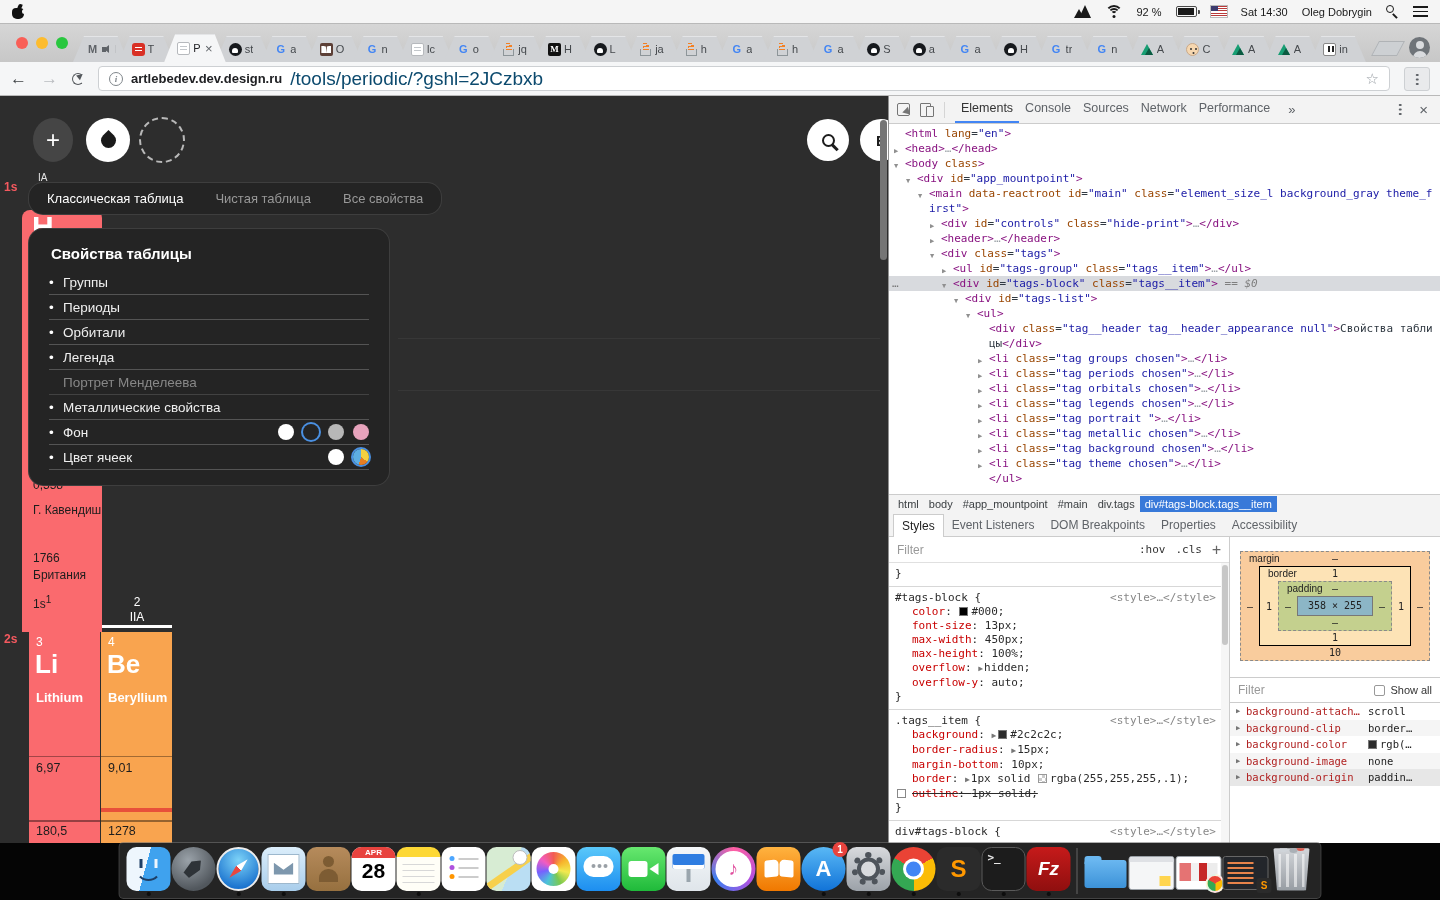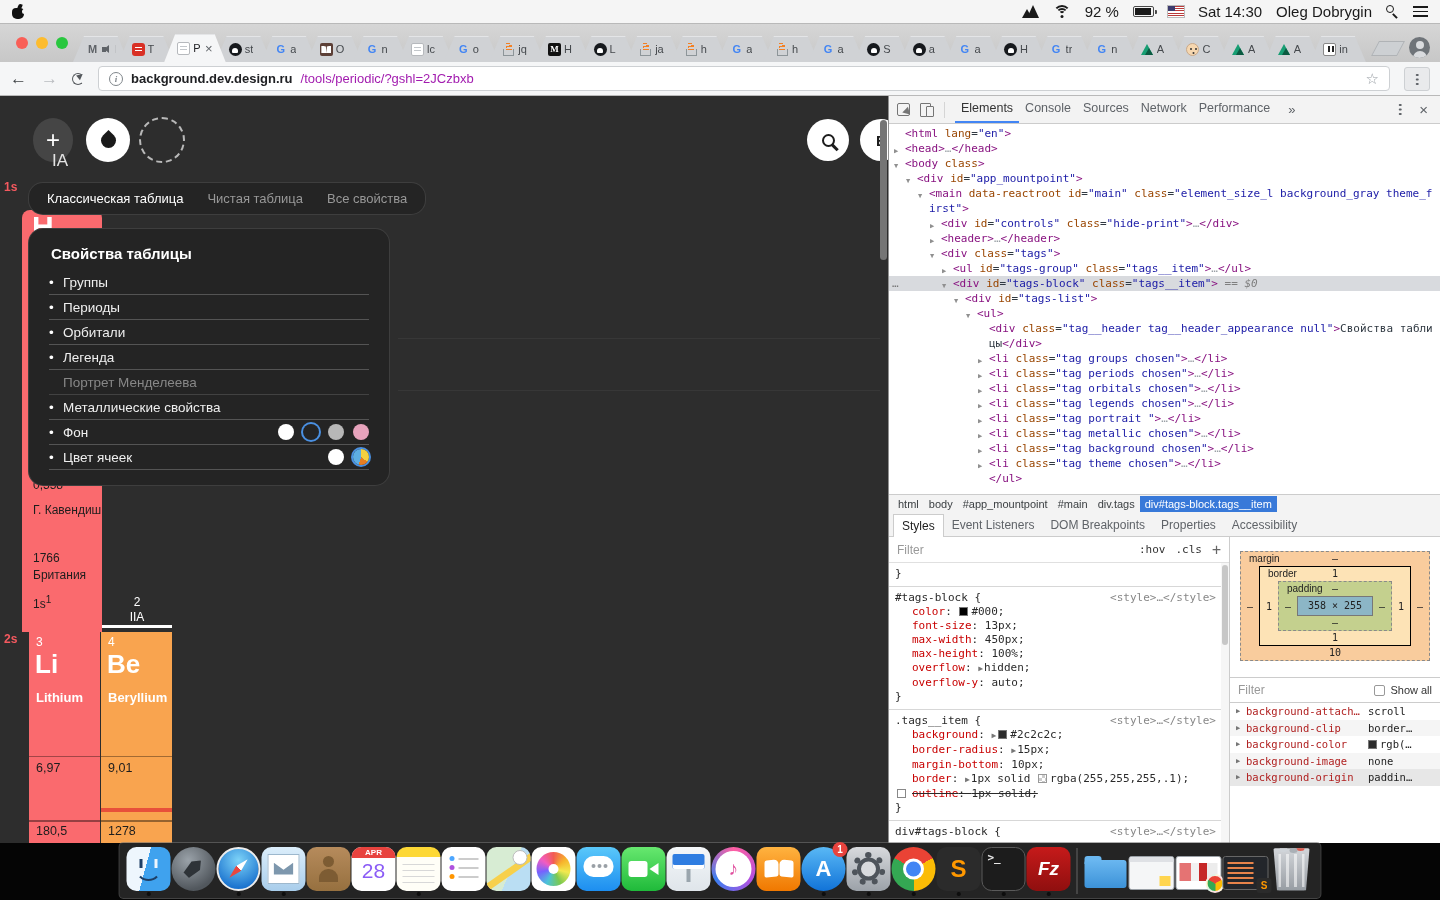--- a/index.html
+++ b/index.html
@@ -4,21 +4,21 @@
 <style>
   *{margin:0;padding:0;box-sizing:border-box}
   html,body{width:1440px;height:900px;overflow:hidden;background:#050505;font-family:"Liberation Sans",sans-serif;-webkit-font-smoothing:antialiased}
   .win{position:absolute;left:0;top:0;width:1440px;height:843px}
 
   
   #menubar{position:absolute;left:0;top:0;width:100%;height:24px;background:#f5f5f5;border-bottom:1px solid #b9b9b9;display:flex;align-items:center;padding:0 12px;font-size:13px;color:#1a1a1a;z-index:50}
   .mb-item{padding:0 10px;line-height:24px}
   .mb-item.bold{font-weight:bold}
   #mb-right{margin-left:auto;display:flex;align-items:center;gap:14px}
-  #mb-right .txt{font-size:15px}
+  #mb-right .txt{font-size:11px}
   .apple{width:14px;height:16px;position:relative;margin-right:4px}
   .apple .a-body{position:absolute;left:0;top:4px;width:12px;height:11px;background:#111;border-radius:4px 4px 5px 5px}
   .apple .a-bite{position:absolute;right:-1px;top:5px;width:5px;height:5px;border-radius:50%;background:#f5f5f5}
   .apple .a-leaf{position:absolute;left:6px;top:0;width:4px;height:5px;background:#111;border-radius:60% 0 60% 0;transform:rotate(20deg)}
   .mtn{width:17px;height:13px;position:relative}
   .mtn i{position:absolute;bottom:0}
   .mtn .m1{left:0;border-left:5px solid transparent;border-right:5px solid transparent;border-bottom:9px solid #1a1a1a}
   .mtn .m2{left:5px;border-left:6px solid transparent;border-right:6px solid transparent;border-bottom:13px solid #1a1a1a}
   .wifi{width:18px;height:13px;position:relative;overflow:hidden}
   .wifi i{position:absolute;left:50%;transform:translateX(-50%);border:2px solid transparent;border-top-color:#1a1a1a;border-radius:50%}
@@ -76,47 +76,47 @@
 
   
   #toolbar{position:absolute;left:0;top:62px;width:100%;height:34px;background:#f5f6f7;border-bottom:1px solid #b9b9b9;display:flex;align-items:center;gap:14px;padding:0 10px;z-index:39}
   .nav{font-size:17px;line-height:1}
   .nav.back{color:#3e4245}.nav.fwd{color:#b9bcc0}
   .reload{width:12px;height:12px;border:1.7px solid #55595d;border-radius:50%;border-right-color:transparent;position:relative}
   .reload:after{content:"";position:absolute;right:-3px;top:-2px;border:3px solid transparent;border-left:6px solid #55595d;transform:rotate(-40deg)}
   #urlbox{flex:1 1 auto;height:25px;background:#fff;border:1px solid #cdd0d3;border-radius:4px;display:flex;align-items:center;gap:8px;padding:0 10px;min-width:0}
   .info-i{width:14px;height:14px;border:1px solid #80868b;border-radius:50%;color:#80868b;text-align:center;font:italic bold 9px/12px "Liberation Serif",serif;flex:none}
   .url-host{font-size:13px;color:#202124;font-weight:bold}
-  .url-path{font-size:13px;color:#a21caf}
+  .url-path{font-size:19px;color:#0c4a6e}
   .star{margin-left:auto;font-size:15px;color:#9aa0a6}
   .menu-btn{flex:none;width:26px;height:24px;background:#e9eaec;border:1px solid #cdd0d3;border-radius:3px;position:relative}
   .menu-btn:after{content:"";position:absolute;left:50%;top:6px;width:2.5px;height:2.5px;border-radius:50%;background:#5f6368;box-shadow:0 4.5px 0 #5f6368,0 9px 0 #5f6368;transform:translateX(-50%)}
 
   
   #page{position:absolute;left:0;top:96px;width:888px;height:747px;background:#2d2d2d;overflow:hidden}
   .pg-title{position:absolute;left:0;right:0;top:2px;text-align:center;color:#fff;font-size:46px;font-weight:800;letter-spacing:1px}
   .cbtn{position:absolute;border-radius:50%;display:flex;align-items:center;justify-content:center}
   #btn-plus{left:33px;top:22px;width:40px;height:44px;background:#454545;color:#fff;font-size:24px;font-weight:300}
-  #lbl-ia{position:absolute;left:38px;top:55px;width:30px;text-align:right;color:#e3e3e3;font-size:17px}
+  #lbl-ia{position:absolute;left:38px;top:76px;width:30px;text-align:left;color:#e3e3e3;font-size:10px}
   #btn-drop{left:86px;top:22px;width:44px;height:44px;background:#fff}
   .drop{width:15px;height:15px;background:#1a1a1a;border-radius:0 50% 50% 50%;transform:rotate(45deg)}
   #btn-wavy{left:139px;top:21px;width:46px;height:46px;border:2px dashed #b9b9b9}
   #btn-search{left:807px;top:23px;width:42px;height:42px;background:#fff}
   .mag{width:13px;height:13px;border:2.6px solid #1d1d1d;border-radius:50%;position:relative}
   .mag:after{content:"";position:absolute;right:-6px;bottom:-4px;width:8px;height:2.6px;background:#1d1d1d;transform:rotate(45deg)}
   #btn-e{left:860px;top:23px;width:42px;height:42px;background:#fff;color:#1d1d1d;font-weight:bold;font-size:15px}
   #pg-scroll{position:absolute;right:1px;top:24px;width:7px;height:140px;background:#757575;border-radius:4px}
   .period-lbl{position:absolute;left:4px;color:#f4595f;font-size:12px;font-weight:bold}
   #lbl-1s{top:84px}
   #lbl-2s{top:536px}
   .gline{position:absolute;left:398px;width:482px;height:1px;background:rgba(255,255,255,.05)}
   #h-cell{position:absolute;left:22px;top:114px;width:80px;height:422px;background:#fa6a6e;border-radius:8px 8px 0 0;z-index:1;color:#1d1d1d}
   #h-cell .sym{position:absolute;left:10px;top:0;color:#fff;font-size:30px;font-weight:800}
   .h-data{position:absolute;left:11px;font-size:12px;white-space:nowrap}
-  .vt-panel{position:absolute;left:28px;top:86px;height:33px;background:#242424;border:1px solid rgba(255,255,255,.12);border-radius:15px;display:flex;align-items:center;gap:24px;padding:0 18px;z-index:3}
+  .vt-panel{position:absolute;left:28px;top:86px;height:33px;background:#242424;border:1px solid rgba(255,255,255,.12);border-radius:15px;display:flex;align-items:center;gap:32px;padding:0 18px;z-index:3}
   .vt{font-size:13px;color:#989898;white-space:nowrap}
   .vt.active{color:#fff}
   #props-panel{position:absolute;left:28px;top:132px;width:362px;height:258px;background:#242424;border:1px solid rgba(255,255,255,.12);border-radius:15px;z-index:3;padding:16px 20px 10px}
   #props-title{color:#fff;font-size:15px;font-weight:bold;margin:0 0 8px 2px}
   .pi{position:relative;display:flex;align-items:center;height:25px;border-bottom:1px solid rgba(255,255,255,.22);color:#efefef;font-size:13.5px}
   .pi .blt{width:14px;color:#fff}
   .pi.muted{color:#878787;border-bottom-color:rgba(255,255,255,.14)}
   .pi.muted .lab{padding-left:14px}
   .sw-wrap{margin-left:auto;display:flex;gap:9px;align-items:center}
   .swatch{width:16px;height:16px;border-radius:50%}
@@ -217,21 +217,21 @@
   .dk-safari{border-radius:50%;background:radial-gradient(circle at 50% 28%,#7dd3f8,#1c74cf 78%);border:2px solid #ececec}
   .dk-safari:after{content:"";position:absolute;left:50%;top:50%;width:26px;height:7px;margin:-3.5px 0 0 -13px;background:linear-gradient(90deg,#e8473f 50%,#fff 50%);clip-path:polygon(0 50%,50% 0,100% 50%,50% 100%);transform:rotate(-45deg)}
   .dk-mail{background:linear-gradient(#dceefb,#a8cdeb)}
   .dk-mail:before{content:"";position:absolute;inset:7px 6px;background:#fff;border:1px solid #9db8cd}
   .dk-mail:after{content:"";position:absolute;left:12px;top:16px;width:20px;height:12px;background:#7d97ad;clip-path:polygon(0 0,50% 60%,100% 0,100% 100%,0 100%)}
   .dk-contacts{background:linear-gradient(#b68b5c,#96703f)}
   .dk-contacts:before{content:"";position:absolute;left:50%;top:9px;transform:translateX(-50%);width:11px;height:11px;border-radius:50%;background:#7d5c33}
   .dk-contacts:after{content:"";position:absolute;left:50%;top:22px;transform:translateX(-50%);width:19px;height:13px;border-radius:9px 9px 0 0;background:#7d5c33}
   .dk-calendar{background:#fff}
   .cal-m{position:absolute;top:0;left:0;right:0;text-align:center;font-size:8px;font-weight:bold;color:#fff;background:#e8433e;height:11px;line-height:11px;z-index:2}
-  .cal-d{position:absolute;top:12px;left:0;right:0;text-align:center;font-size:21px;color:#8b5cf6;font-weight:400;z-index:2}
+  .cal-d{position:absolute;top:12px;left:0;right:0;text-align:center;font-size:21px;color:#000000;font-weight:700;z-index:2}
   .dk-notes{background:linear-gradient(#fdd835 0 10px,#fffef7 10px)}
   .dk-notes:after{content:"";position:absolute;left:6px;right:6px;top:17px;height:19px;background:repeating-linear-gradient(#d8d8d8 0 1px,transparent 1px 6px)}
   .dk-reminders{background:#fff}
   .dk-reminders:before{content:"";position:absolute;left:8px;top:9px;width:5px;height:5px;border-radius:50%;background:#4da6ff;box-shadow:0 9px 0 #af52de,0 18px 0 #ff9500}
   .dk-reminders:after{content:"";position:absolute;left:17px;right:7px;top:11px;height:21px;background:repeating-linear-gradient(#ccc 0 1.5px,transparent 1.5px 9px)}
   .dk-maps{background:linear-gradient(115deg,#d7ecd3 0 55%,#badef3 55%)}
   .dk-maps:before{content:"";position:absolute;left:-6px;top:20px;width:62px;height:7px;background:#f7d04b;transform:rotate(-35deg)}
   .dk-maps:after{content:"";position:absolute;right:3px;top:3px;width:13px;height:13px;border-radius:50%;background:#fff;border:1px solid #bbb}
   .dk-photos{background:#fff}
   .dk-photos:after{content:"";position:absolute;inset:5px;border-radius:50%;background:conic-gradient(#f25c54,#f7b32b,#f2e94e,#7bc950,#4cc3d9,#7761ff,#f25cc1,#f25c54)}
@@ -443,21 +443,21 @@
     <span class="newtab"></span>
     <span class="avatar"></span>
   </div>
 
   <div id="toolbar">
     <span class="nav back">←</span>
     <span class="nav fwd">→</span>
     <span class="reload"></span>
     <div id="urlbox">
       <span class="info-i">i</span>
-      <span class="url-host">background.dev.design.ru</span>
+      <span class="url-host">artlebedev.dev.design.ru</span>
         <span class="url-path">/tools/periodic/?gshl=2JCzbxb</span>
       <span class="star">☆</span>
     </div>
     <span class="menu-btn"></span>
   </div>
 
   <div id="page">
 
     <div class="cbtn" id="btn-plus">+</div>
     <div id="lbl-ia">IA</div>

